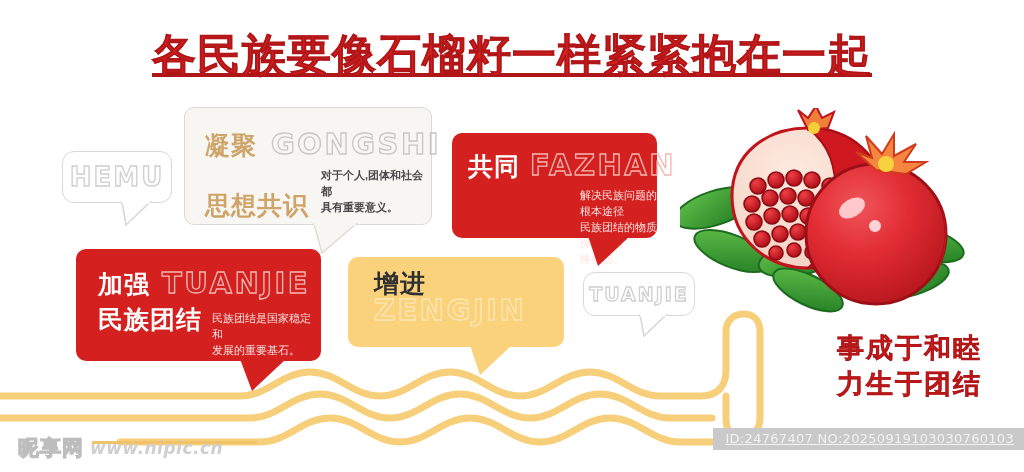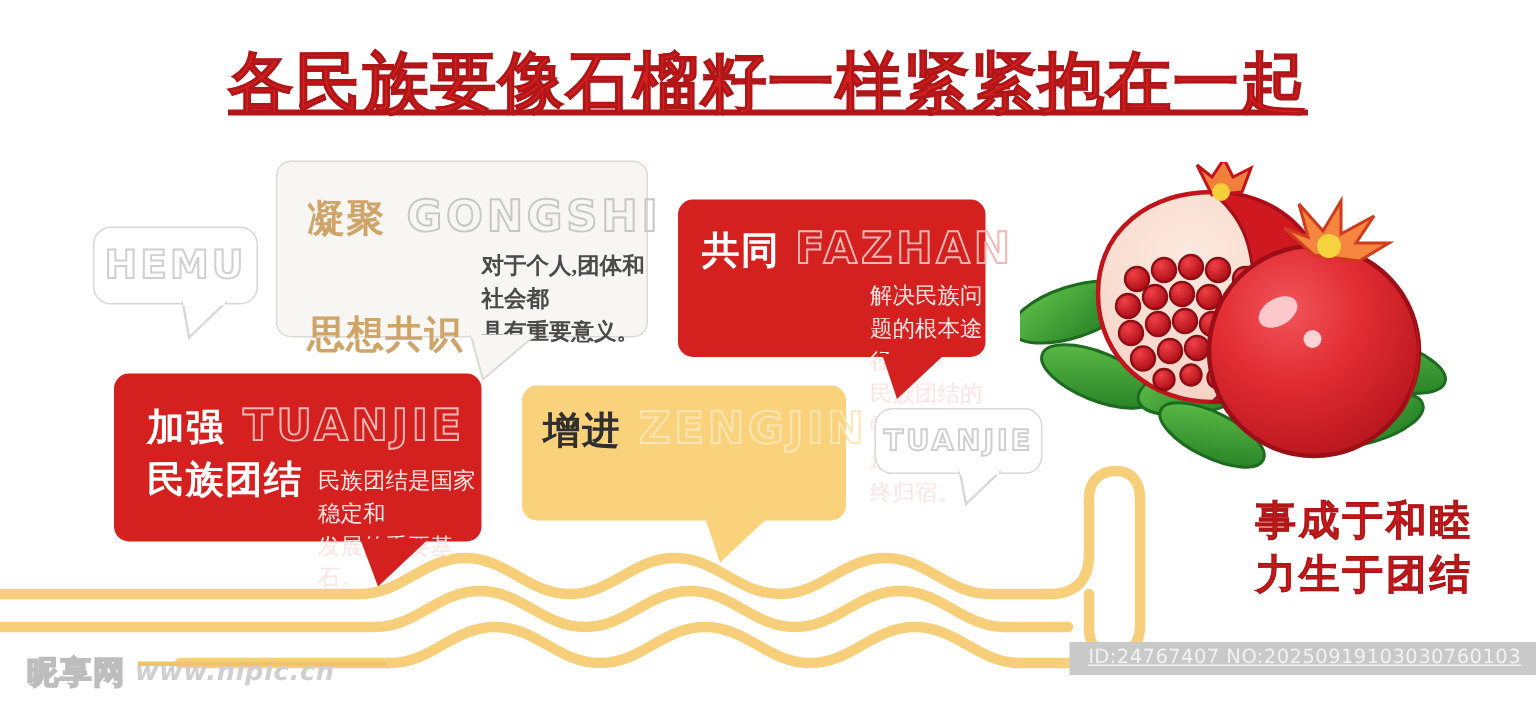--- a/index.html
+++ b/index.html
@@ -54,22 +54,22 @@
 
   
   .row1{position:absolute;white-space:nowrap;display:flex;align-items:baseline;}
   .row2{position:absolute;white-space:nowrap;display:flex;align-items:flex-end;}
 
   .cn-big{font-size:25px;font-weight:bold;letter-spacing:1px;
           font-family:"DejaVu Sans","Liberation Sans",sans-serif;line-height:1;}
   .py-out{font-size:29px;font-weight:bold;letter-spacing:2.5px;
           font-family:"DejaVu Sans","Liberation Sans",sans-serif;line-height:1;
           color:transparent;}
-  .desc{font-size:15px;line-height:1.45;white-space:pre-line;
-        font-family:Liberation Serif, serif;}
+  .desc{font-size:11px;line-height:1.45;white-space:pre-line;
+        font-family:Liberation Sans, sans-serif;}
 
   
   .soft .cn-big{color:#cfa469;}
   .soft .py-out{-webkit-text-stroke:1.3px #c9c7c5;}
   .soft .desc{color:#4a4a4a;font-weight:bold;}
 
   
   .red .cn-big{color:#ffffff;}
   .red .py-out{-webkit-text-stroke:1.3px #f2b7b2;}
   .red .desc{color:#fce4e2;}
@@ -269,21 +269,21 @@
 发展的重要基石。</span>
       </div>
     </div>
   </div>
   <svg style="position:absolute;left:240px;top:359px;width:48px;height:34px;" viewBox="0 0 48 34">
     <path d="M0,0 L46,0 L12,32 Z" fill="#d4201f"></path>
   </svg>
 
   <div class="bubble yellow" style="left:348px;top:257px;width:216px;height:90px;">
     <div class="bubble-inner">
-      <div class="row1" style="left:14px;top:14px;">
+      <div class="row1" style="left:14px;top:14px;flex-direction:column;">
         <span class="cn-big">增进</span>
         <span class="py-out" style="margin-left:12px;">ZENGJIN</span>
       </div>
     </div>
   </div>
   <svg style="position:absolute;left:470px;top:345px;width:44px;height:32px;" viewBox="0 0 44 32">
     <path d="M0,0 L42,0 L10,30 Z" fill="#fad27c"></path>
   </svg>
 
   <div class="bubble ghost" style="left:583px;top:272px;width:112px;height:44px;">

